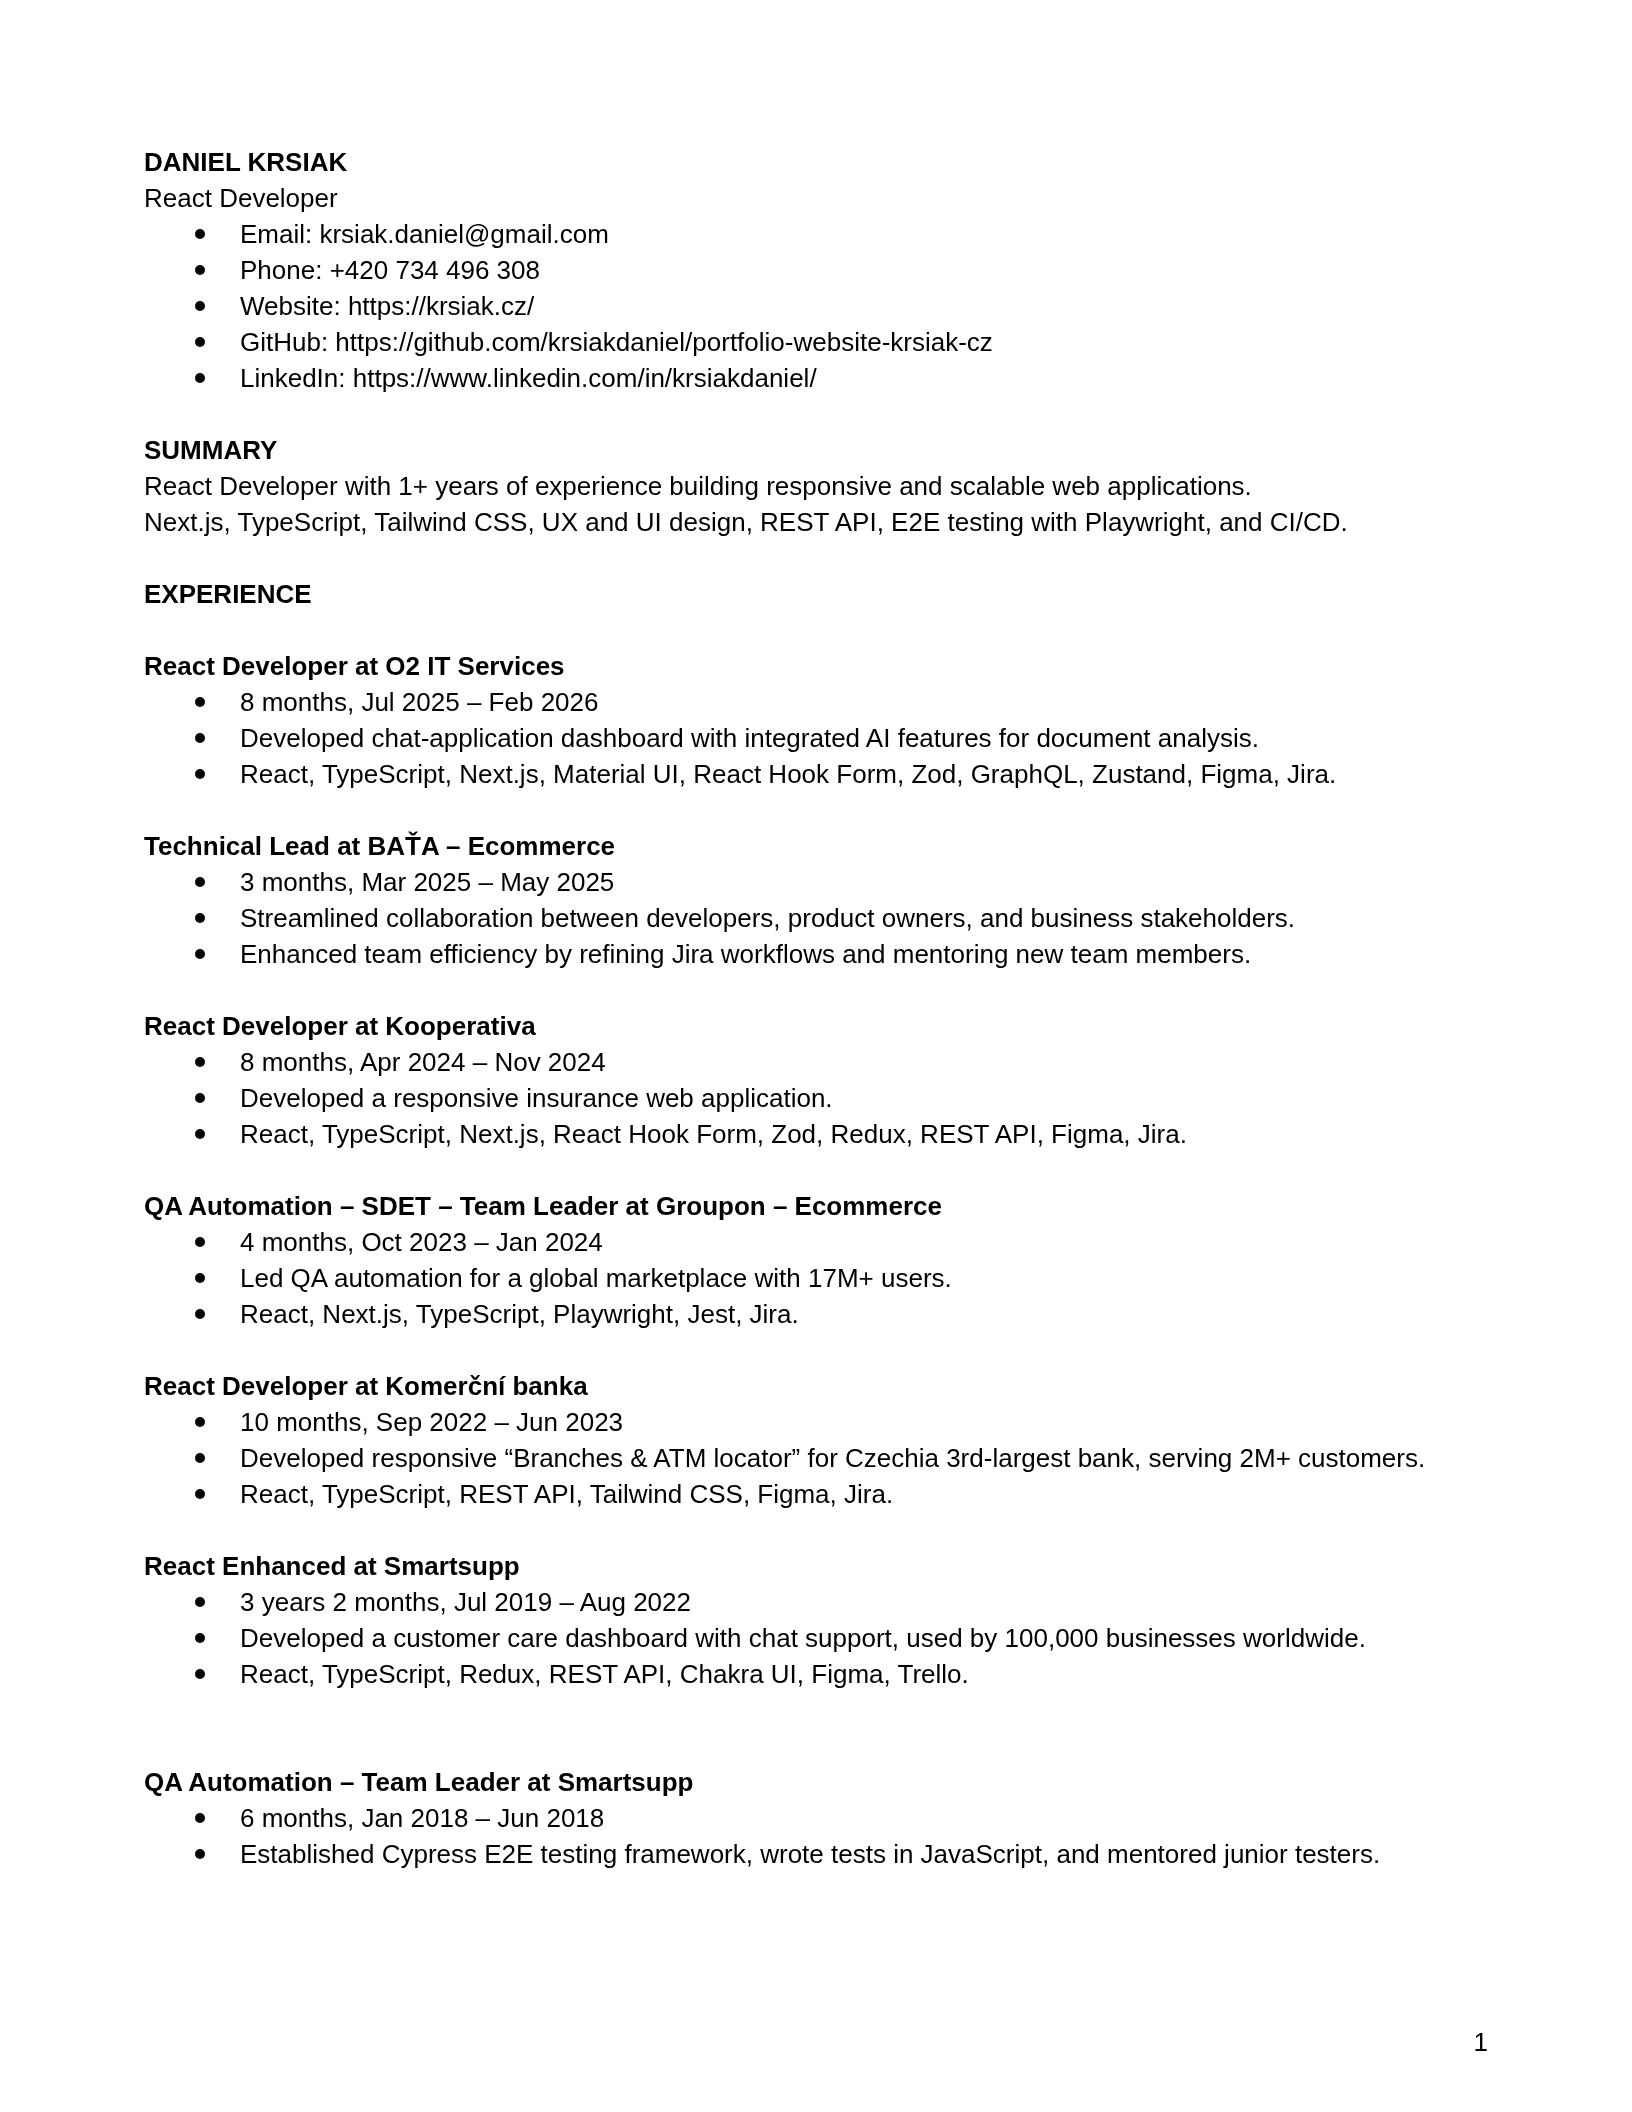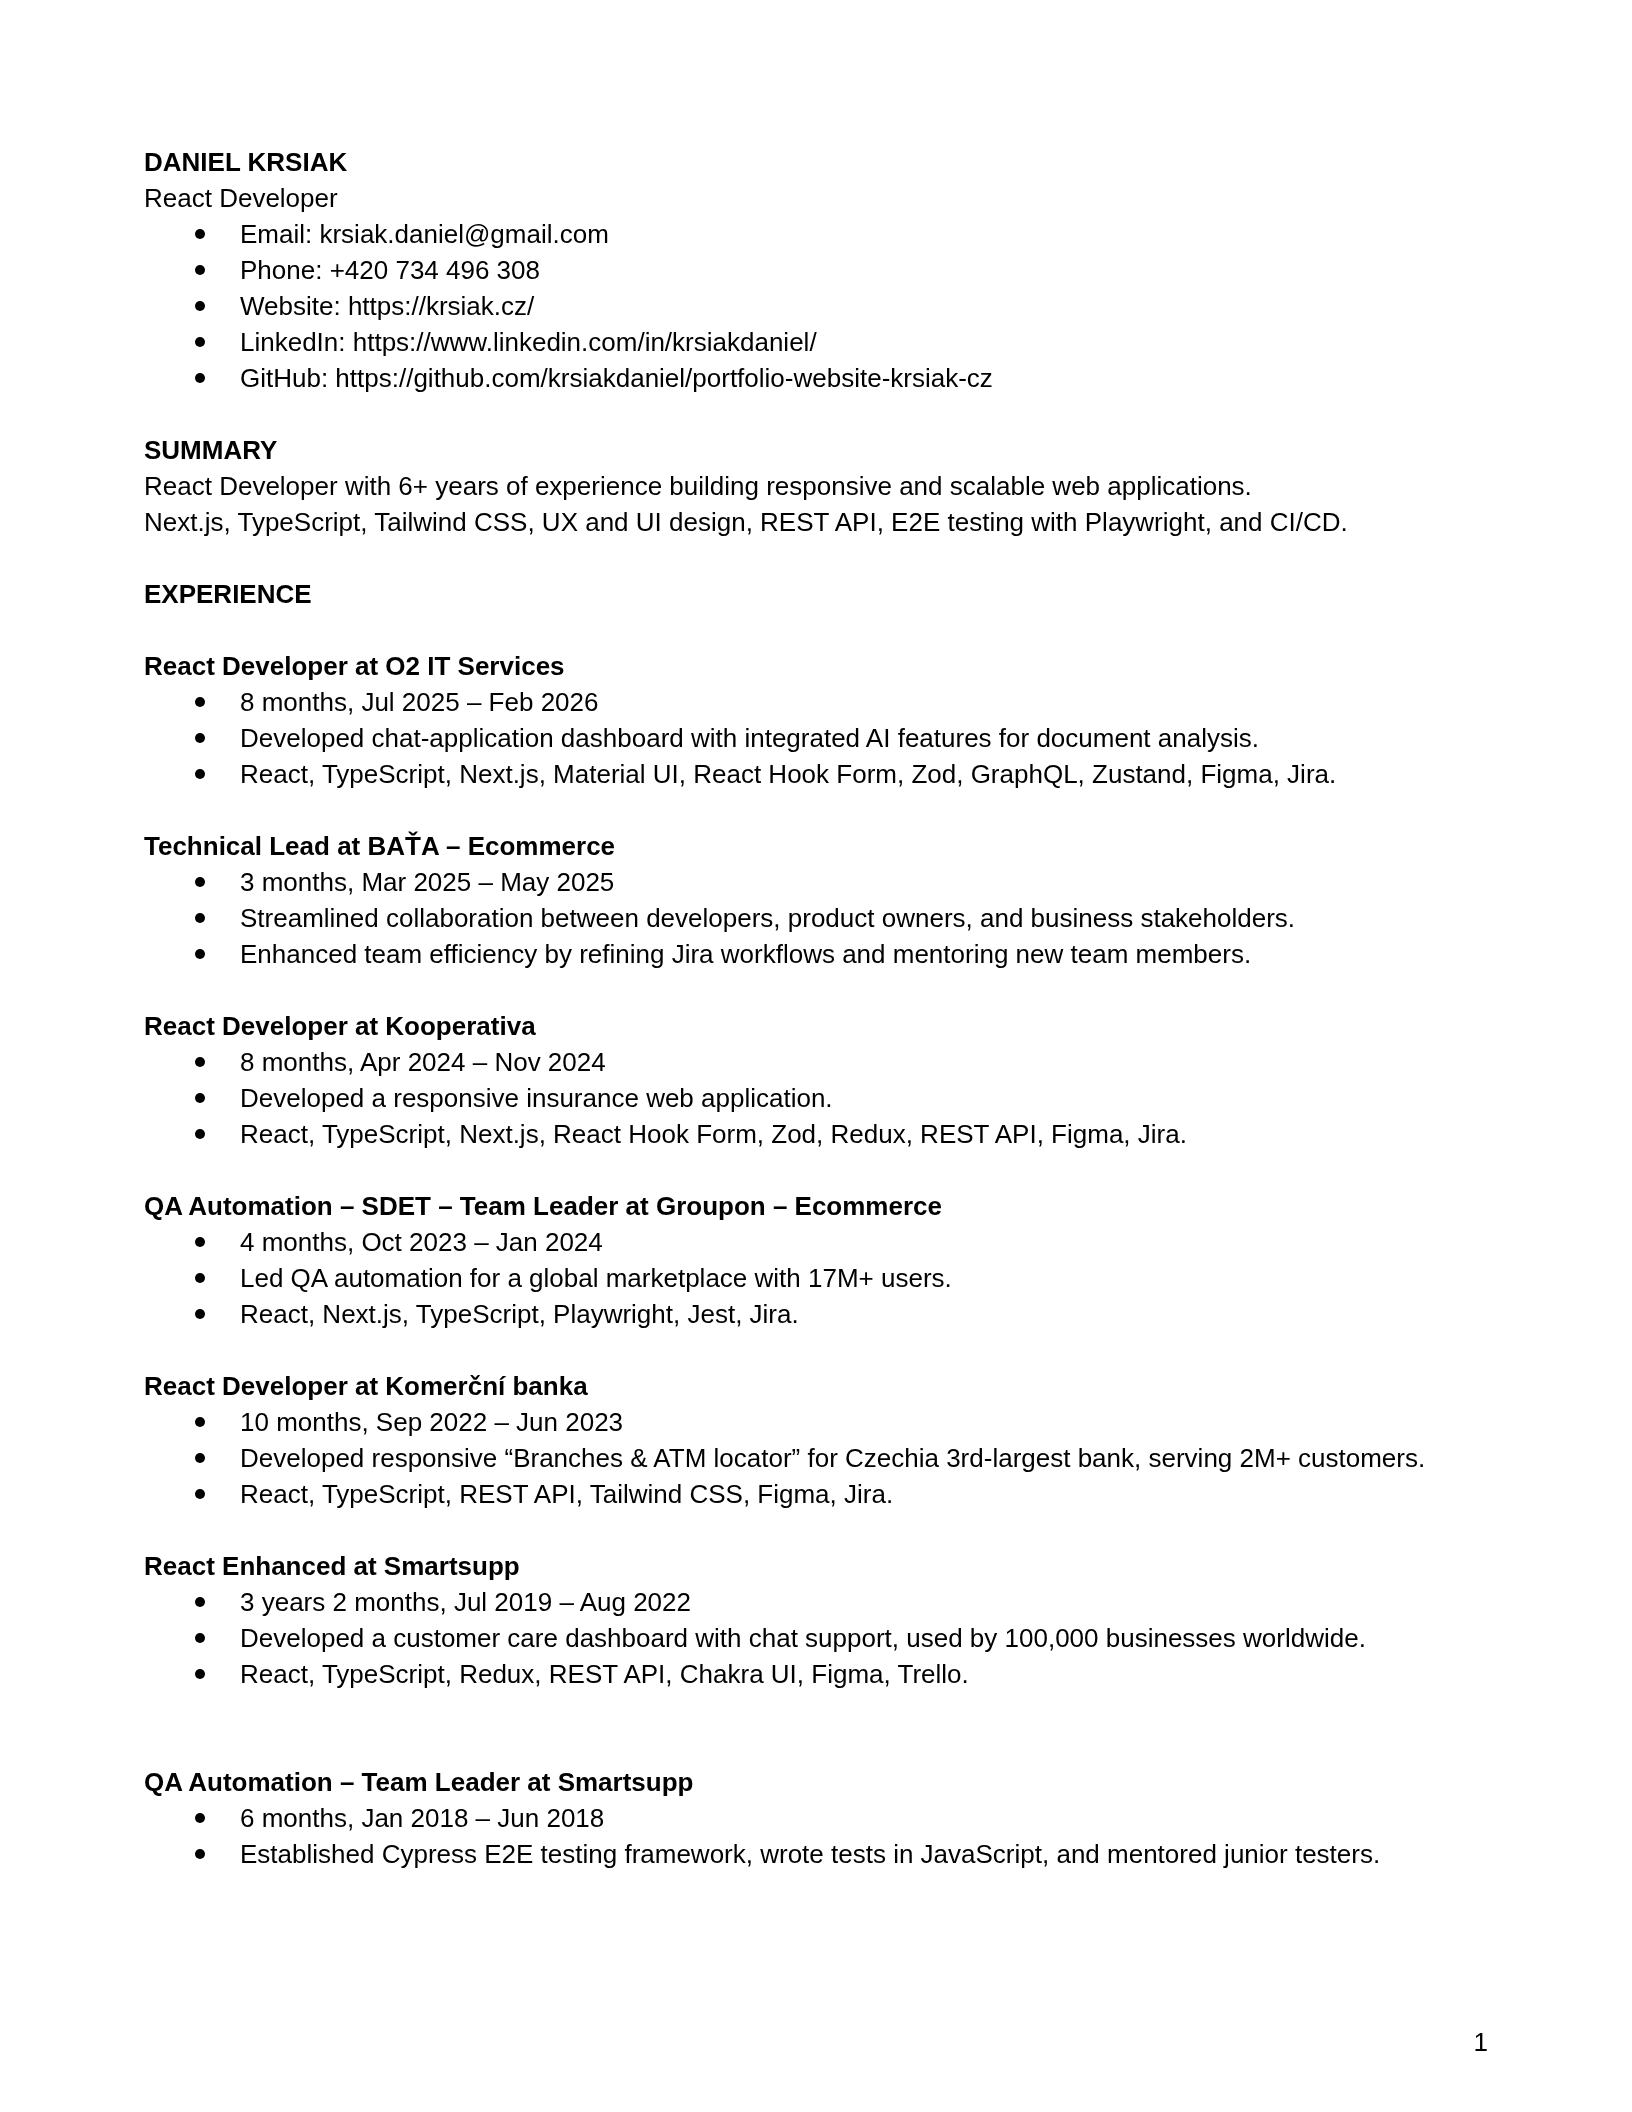--- a/index.html
+++ b/index.html
@@ -65,31 +65,31 @@
     <div class="line bullet-line">
       <span class="bullet-dot"></span>
       <span>Phone: +420 734 496 308</span>
     </div>
     <div class="line bullet-line">
       <span class="bullet-dot"></span>
       <span>Website: https://krsiak.cz/</span>
     </div>
     <div class="line bullet-line">
       <span class="bullet-dot"></span>
+      <span>GitHub: https://github.com/krsiakdaniel/portfolio-website-krsiak-cz</span>
+    </div>
+    <div class="line bullet-line">
+      <span class="bullet-dot"></span>
       <span>LinkedIn: https://www.linkedin.com/in/krsiakdaniel/</span>
     </div>
-    <div class="line bullet-line">
-      <span class="bullet-dot"></span>
-      <span>GitHub: https://github.com/krsiakdaniel/portfolio-website-krsiak-cz</span>
-    </div>
 
     <div class="blank"></div>
 
     <div class="line bold">SUMMARY</div>
-    <div class="line">React Developer with 6+ years of experience building responsive and scalable web applications.</div>
+    <div class="line">React Developer with 1+ years of experience building responsive and scalable web applications.</div>
     <div class="line">Next.js, TypeScript, Tailwind CSS, UX and UI design, REST API, E2E testing with Playwright, and CI/CD.</div>
 
     <div class="blank"></div>
 
     <div class="line bold">EXPERIENCE</div>
 
     <div class="blank"></div>
 
     <div>
       <div class="line bold">React Developer at O2 IT Services</div>

